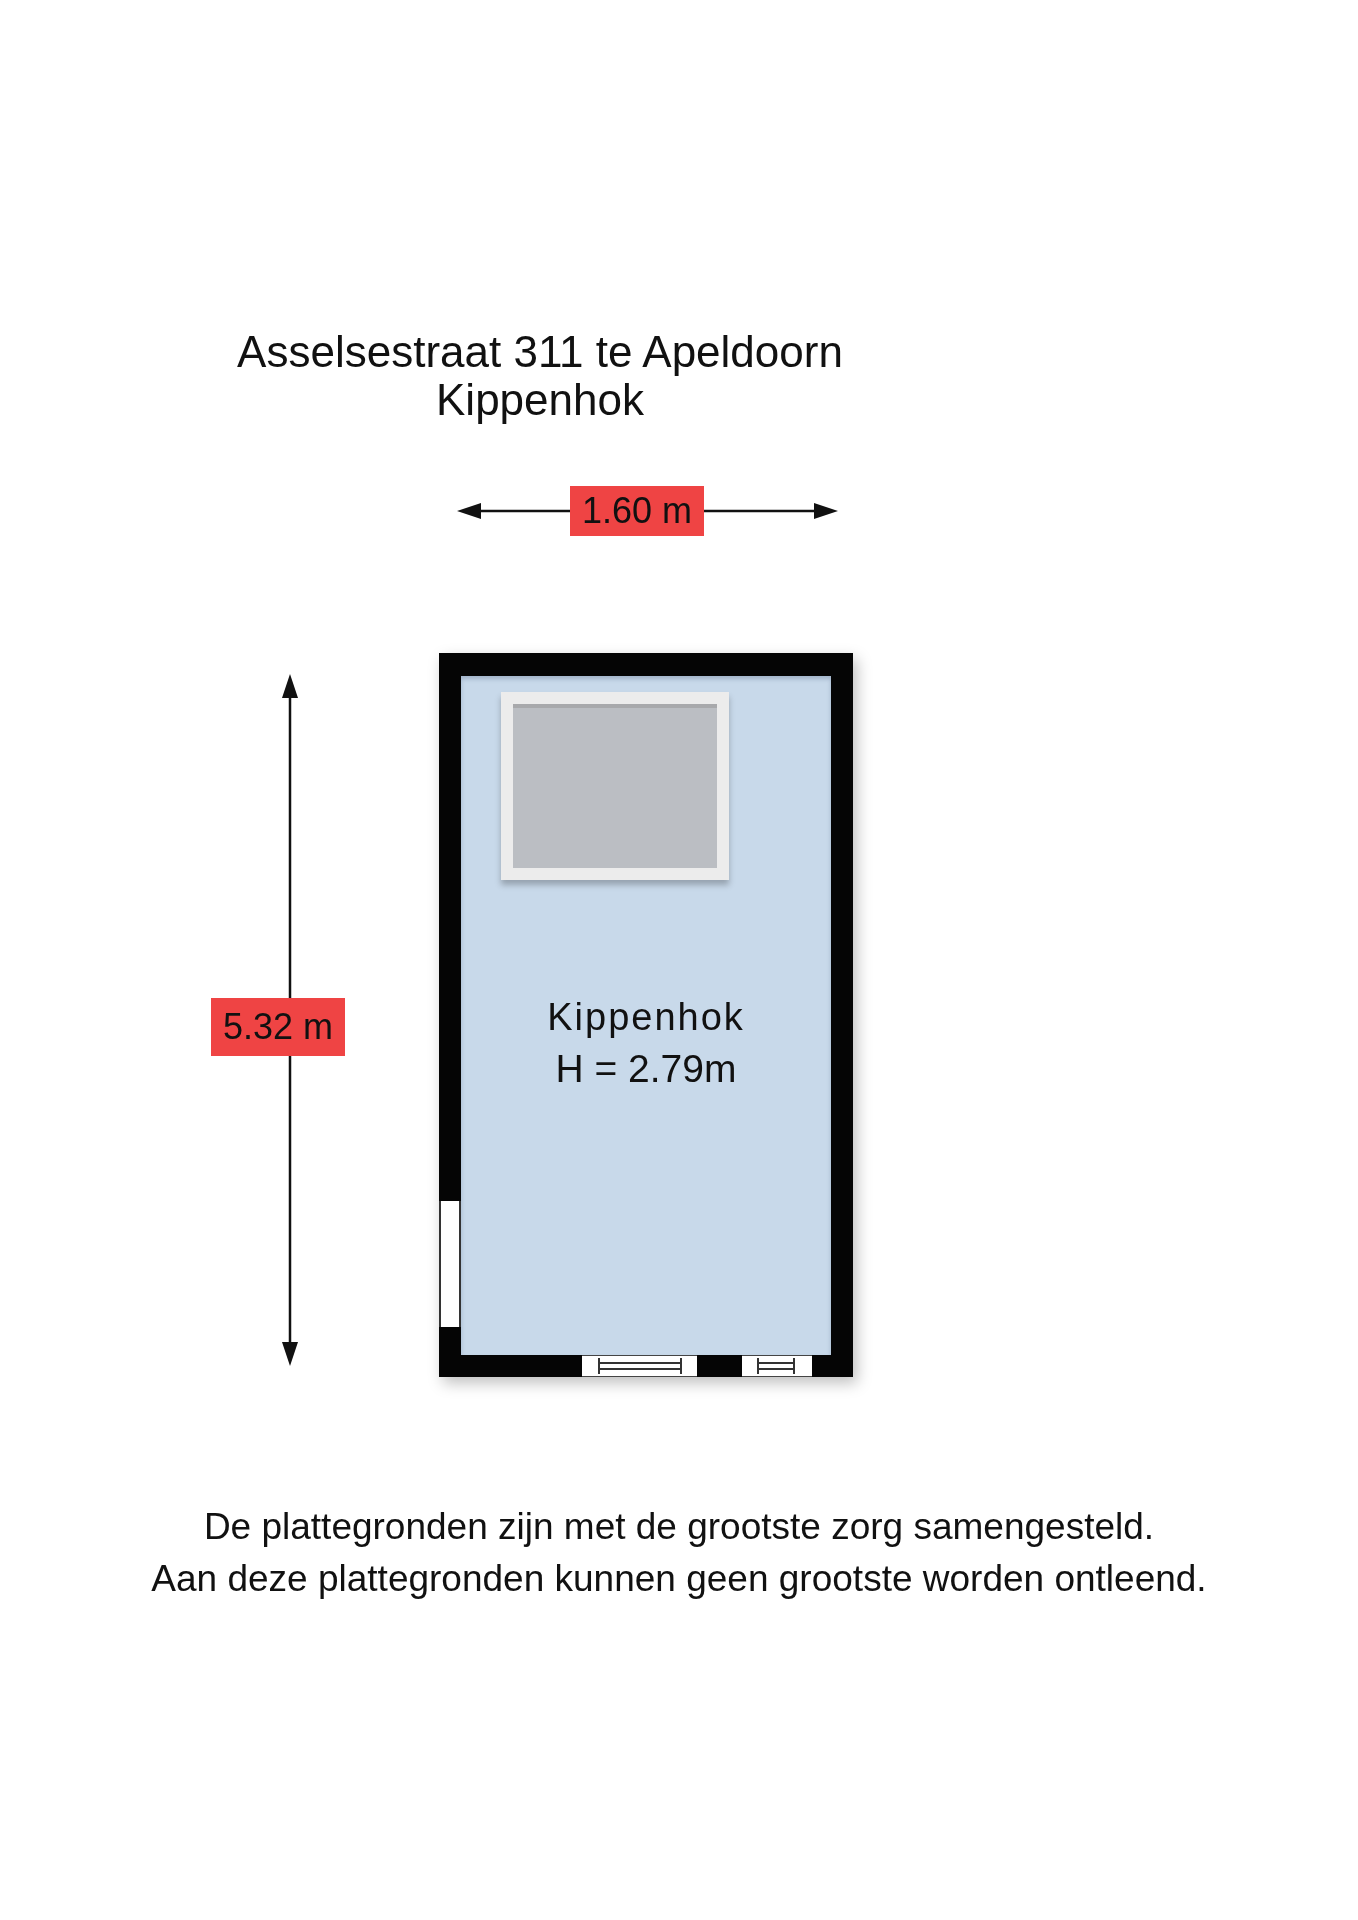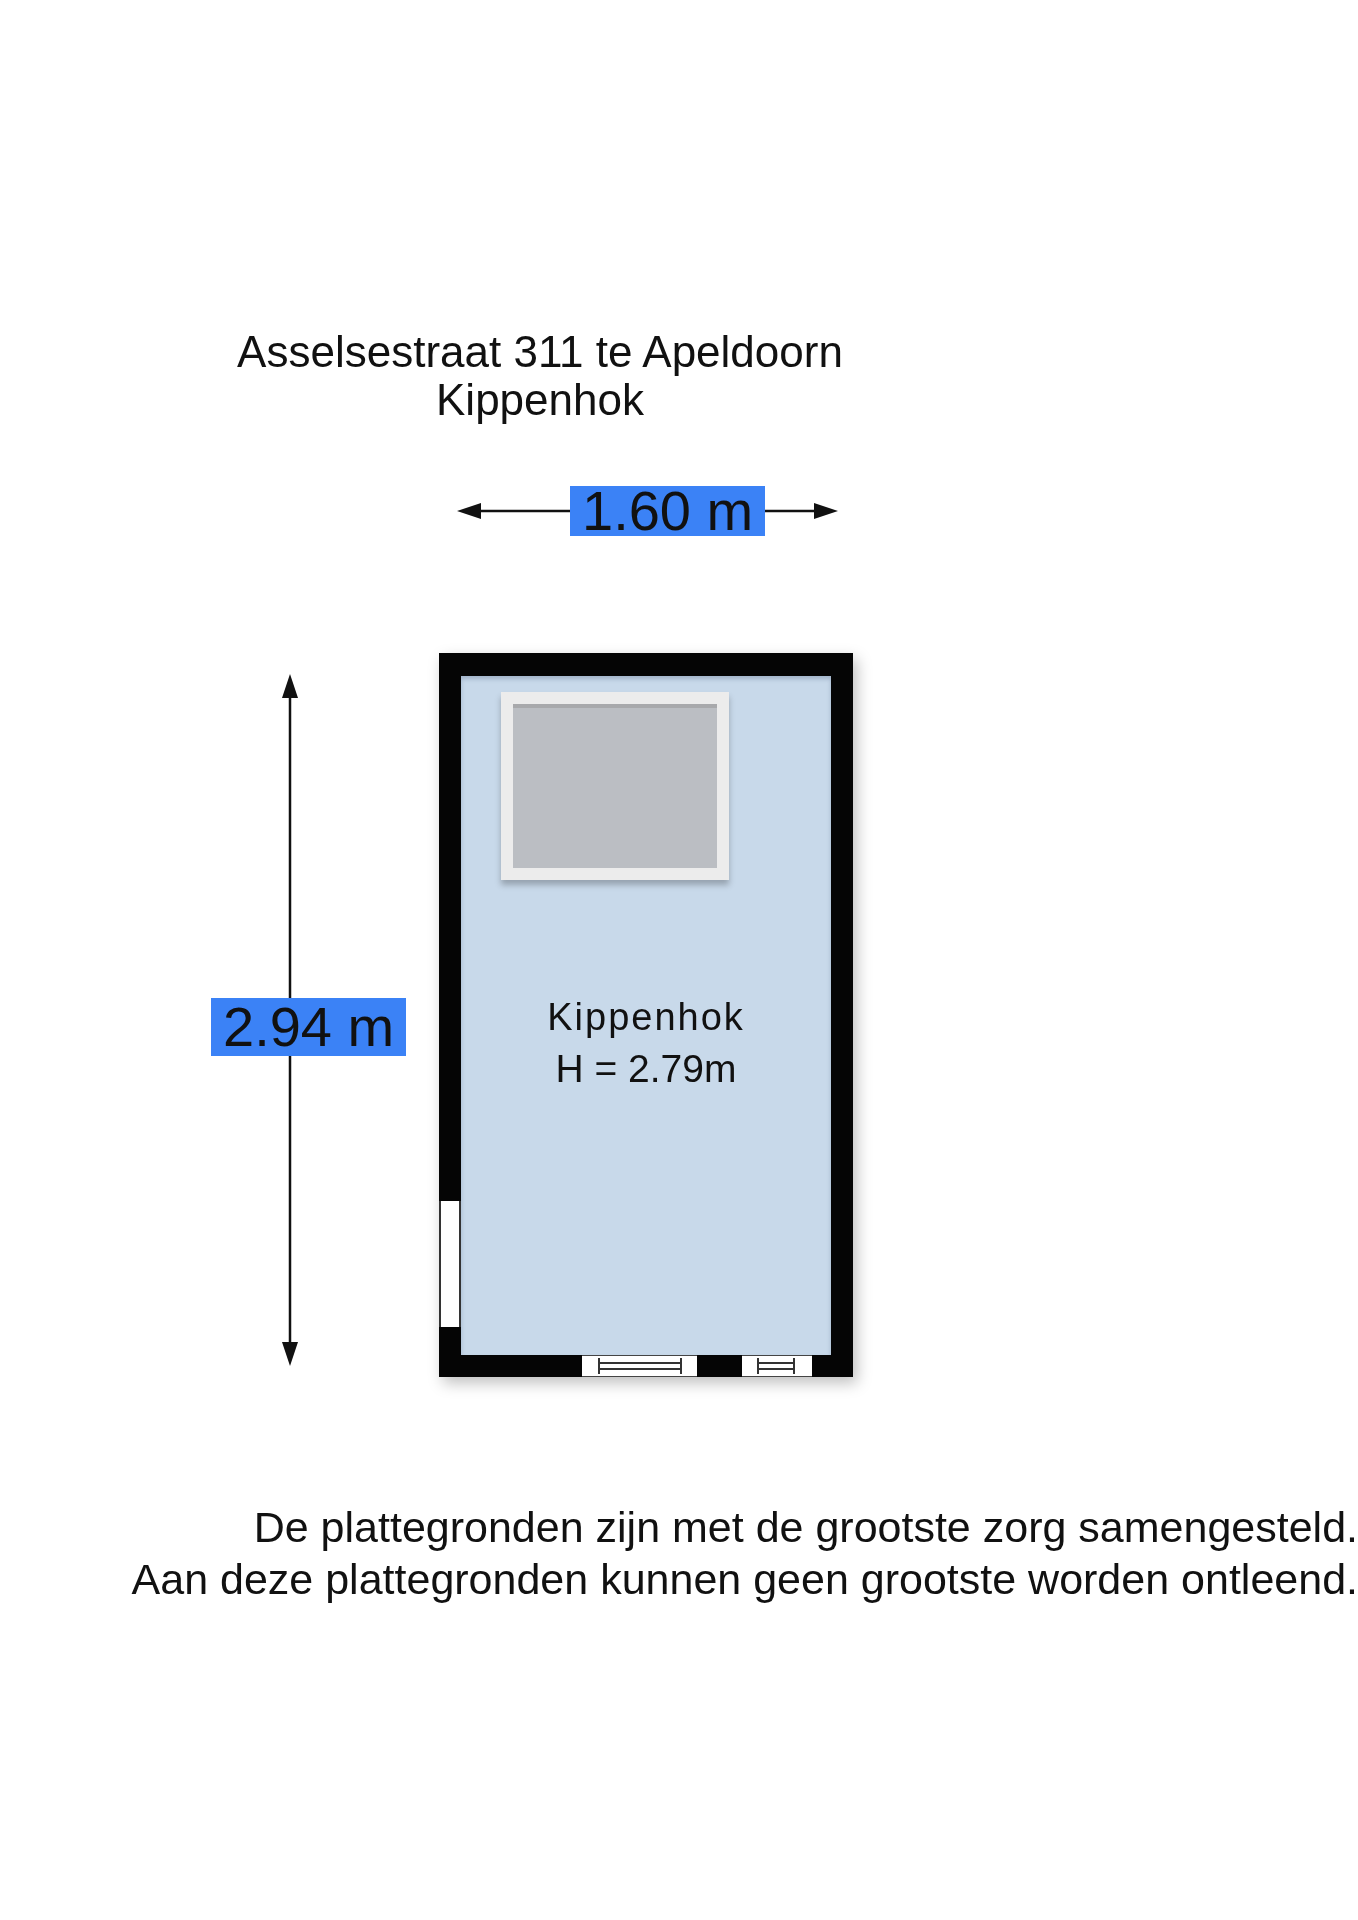--- a/index.html
+++ b/index.html
@@ -1,20 +1,20 @@
 <!DOCTYPE html>
 <html><head>
 <meta charset="utf-8">
 <style>
   html, body { margin:0; padding:0; background:#ffffff; }
   body { width:1358px; height:1920px; position:relative; overflow:hidden; font-family:"Liberation Sans", sans-serif; color:#111; }
   .abs { position:absolute; }
   .title { left:0; width:1080px; text-align:center; font-size:44px; line-height:50px; }
-  .dim-text { font-size:56px; line-height:50px; background:#3b82f6; padding:0 12px; white-space:nowrap; }
-  .footer { left:0; width:1358px; text-align:right; font-size:43px; line-height:52px; white-space:nowrap; }
+  .dim-text { font-size:36px; line-height:50px; background:#ef4444; padding:0 12px; white-space:nowrap; }
+  .footer { left:0; width:1358px; text-align:center; font-size:37px; line-height:52px; white-space:nowrap; }
   .room-wall { left:439px; top:653px; width:414px; height:724px; background:#050505; box-shadow:4px 6px 14px rgba(0,0,0,0.25); }
   .room-floor { left:461px; top:676px; width:370px; height:679px; background:#c8d9ea; box-shadow: inset 0 3px 4px rgba(90,110,140,0.35); }
   .fixture { left:501px; top:692px; width:228px; height:188px; background:#ececec; box-shadow:0 5px 6px rgba(0,0,0,0.25); box-sizing:border-box; padding:12px; }
   .fixture-inner { width:100%; height:100%; background:#bbbec3; border-top:4px solid #a8a9ac; box-sizing:border-box; }
   .room-label { left:461px; width:370px; text-align:center; font-size:38px; letter-spacing:2px; line-height:44px; }
   .room-height { left:461px; width:370px; text-align:center; font-size:39px; line-height:40px; }
   .opening-left { left:439px; top:1201px; width:22px; height:126px; background:#ffffff; border-left:2px solid #333; border-right:2px solid #333; box-sizing:border-box; }
   .win { top:1355px; height:22px; background:#fff; box-sizing:border-box; border-top:1px solid #444; border-bottom:1px solid #444; }
   .win .glaze { position:absolute; top:2px; bottom:2px; border-left:2px solid #333; border-right:2px solid #333; box-sizing:border-box; background:linear-gradient(#fff 0 27%, #333 27% 36%, #fff 36% 64%, #333 64% 73%, #fff 73%); }
 </style>
@@ -29,21 +29,21 @@
   <polygon points="2,15 26,7 26,23" fill="#111"></polygon>
   <polygon points="383,15 359,7 359,23" fill="#111"></polygon>
 </svg>
 <div class="abs dim-text" style="left:570px;top:486px;">1.60 m</div>
 
 <svg class="abs" style="left:275px;top:672px;" width="30" height="696">
   <line x1="15" y1="14" x2="15" y2="682" stroke="#111" stroke-width="2.5"></line>
   <polygon points="15,2 7,26 23,26" fill="#111"></polygon>
   <polygon points="15,694 7,670 23,670" fill="#111"></polygon>
 </svg>
-<div class="abs dim-text" style="left:211px;top:998px;padding:4px 12px;">2.94 m</div>
+<div class="abs dim-text" style="left:211px;top:998px;padding:4px 12px;">5.32 m</div>
 
 <div class="abs room-wall"></div>
 <div class="abs room-floor"></div>
 <div class="abs fixture">
     <div class="fixture-inner"></div>
   </div>
 <div class="abs room-label" style="top:995px;">Kippenhok</div>
 <div class="abs room-height" style="top:1049px;">H = 2.79m</div>
 
 <div class="abs opening-left"></div>

